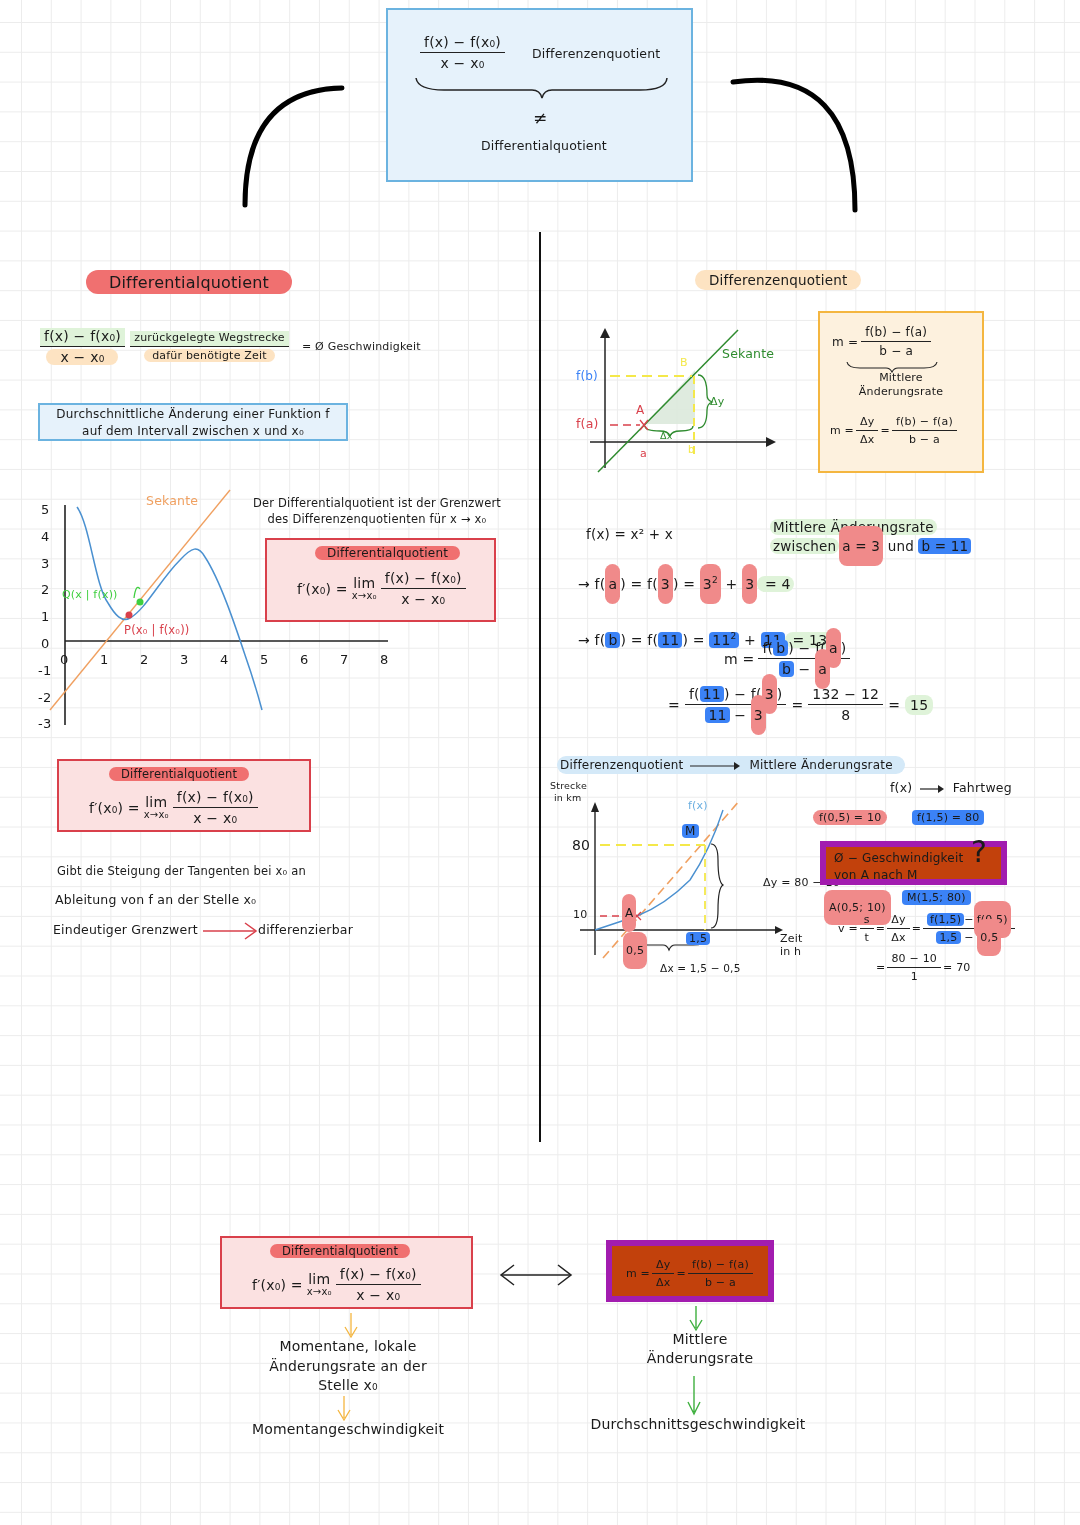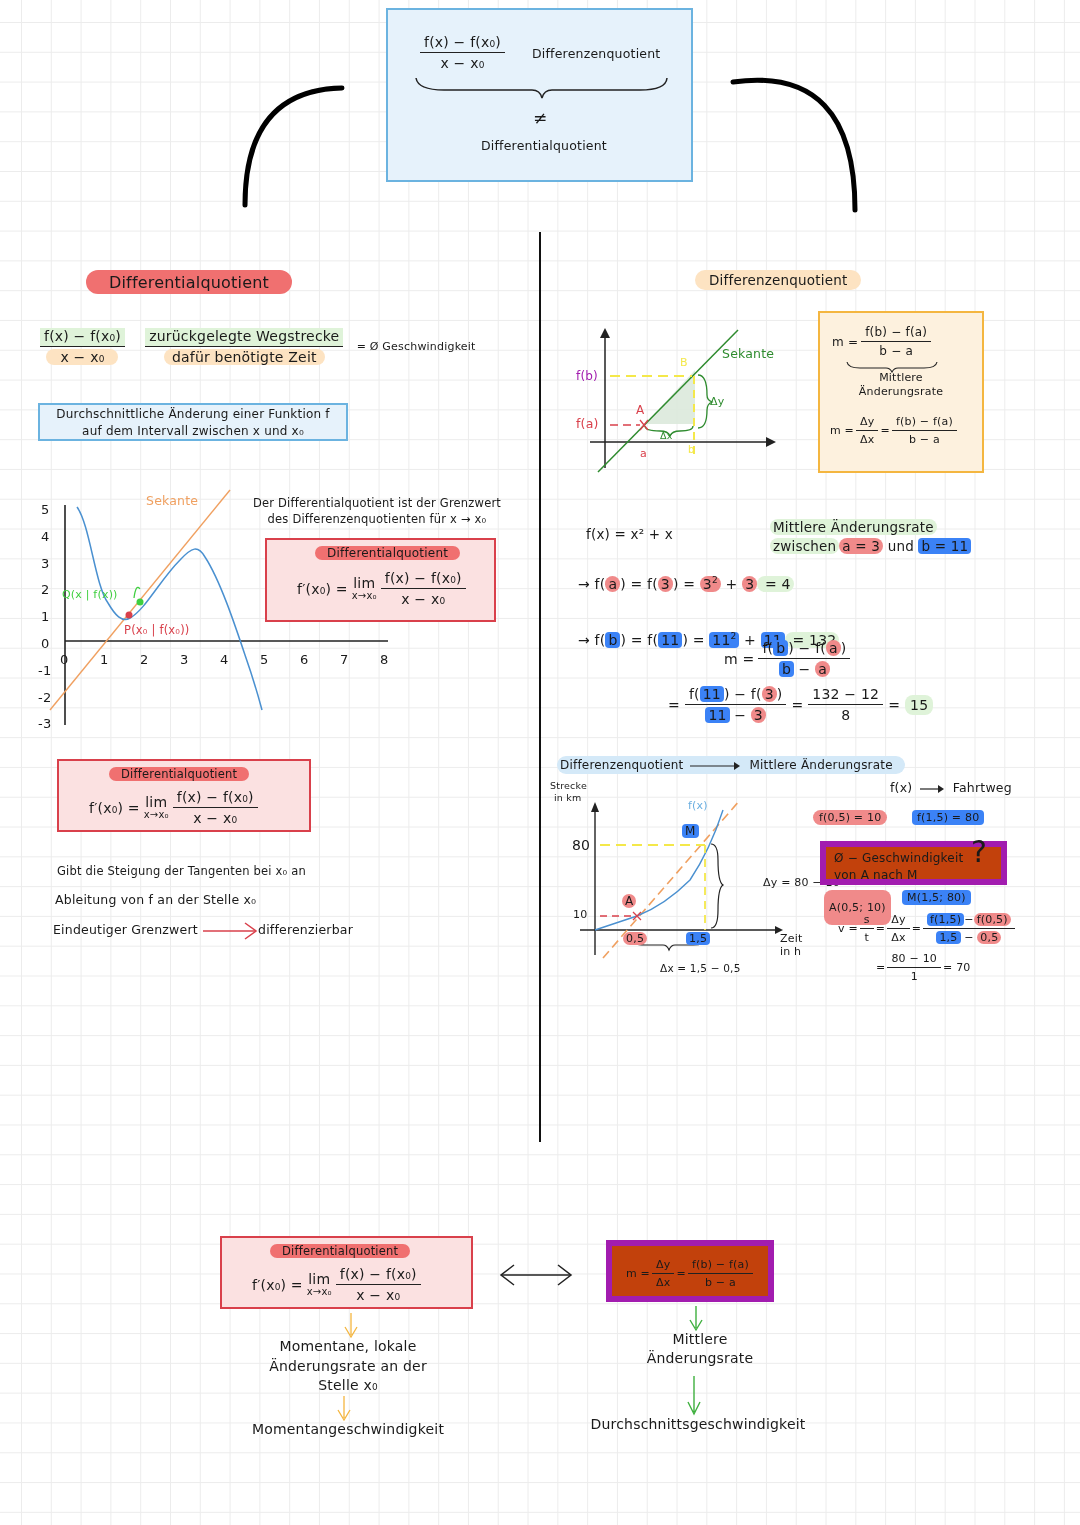--- a/index.html
+++ b/index.html
@@ -15,21 +15,21 @@
     font-family: "DejaVu Sans", sans-serif;
     color: #1a1a1a;
     overflow: hidden;
   }
   .abs { position: absolute; }
   .hw { font-family: "DejaVu Sans", sans-serif; letter-spacing: 0.2px; }
   .frac { display: inline-flex; flex-direction: column; align-items: center; vertical-align: middle; }
   .frac .num { padding: 0 4px 2px; border-bottom: 1.3px solid #222; white-space: nowrap; }
   .frac .den { padding: 2px 4px 0; white-space: nowrap; }
   .pill { border-radius: 12px; padding: 1px 14px; display: inline-block; }
-  .hl-red { background: #f08a8a; border-radius: 8px; padding: 0 3px; }
+  .hl-red { background: #f08a8a; border-radius: 8px; padding: 12px 3px; }
   .hl-yel { background: #3b82f6; border-radius: 4px; padding: 0 3px; }
   .hl-grn { background: #dff3d9; border-radius: 8px; padding: 0 3px; }
   .hl-org { background: #fde3c2; border-radius: 8px; padding: 0 3px; }
   .lim { display: inline-flex; flex-direction: column; align-items: center; vertical-align: middle; line-height: 1; }
   .lim .sub { font-size: 10px; margin-top: 1px; }
   svg { overflow: visible; }
   .box-red { background: #fbe1e1; border: 2px solid #d9404b; }
   .box-blue { background: #e6f2fb; border: 2px solid #6bb3e0; }
   .box-orange { background: #fdf1de; border: 2px solid #f4b640; }
   .box-green { background: #c2410c; border: 6px solid #a21caf; }
@@ -62,21 +62,21 @@
 
 <div class="abs hw pill" style="left:86px;top:270px;width:206px;height:24px;background:#f07070;border-radius:14px;text-align:center;font-size:16px;line-height:23px;">
   <span>Differentialquotient</span>
 </div>
 
 <div class="abs hw" style="left:40px;top:328px;">
   <div class="frac" style="font-size:14px;">
     <span class="num hl-grn" style="border-radius:0;border-bottom:1.3px solid #222;">f(x) − f(x₀)</span>
     <span class="den"><span class="hl-org" style="padding:0 14px;">x − x₀</span></span>
   </div>
-  <div class="frac" style="font-size:14px;margin-left:15px;">
+  <div class="frac" style="font-size:11px;margin-left:0;">
     <span class="num hl-grn" style="border-radius:0;border-bottom:1.3px solid #222;">zurückgelegte Wegstrecke</span>
     <span class="den"><span class="hl-org" style="padding:0 8px;">dafür benötigte Zeit</span></span>
   </div>
   <span style="font-size:11px;margin-left:8px;vertical-align:middle;">= Ø Geschwindigkeit</span>
 </div>
 
 <div class="abs box-blue hw center" style="left:38px;top:403px;width:310px;height:38px;font-size:12px;line-height:17px;padding-top:1px;">
   <div>Durchschnittliche Änderung einer Funktion f</div>
   <div>auf dem Intervall zwischen x und x₀</div>
 </div>
@@ -183,21 +183,21 @@
   <path d="M196 117 L206 122 L196 127 Z" fill="#222"></path>
   <line x1="28" y1="152" x2="168" y2="10" stroke="#2e8b2e" stroke-width="1.5"></line>
   <line x1="40" y1="56" x2="122" y2="56" stroke="#f4e84a" stroke-width="2" stroke-dasharray="10 6"></line>
   <line x1="40" y1="105" x2="70" y2="105" stroke="#d9404b" stroke-width="1.5" stroke-dasharray="8 5"></line>
   <line x1="124" y1="56" x2="124" y2="135" stroke="#f4e84a" stroke-width="2" stroke-dasharray="8 6"></line>
   <path d="M128 55 Q137 55 137 75 Q137 80 142 82 Q137 84 137 90 Q137 108 128 108" stroke="#2e8b2e" stroke-width="1.3" fill="none"></path>
   <path d="M75 106 Q75 111 90 111 Q98 111 100 116 Q102 111 110 111 Q123 111 123 106" stroke="#2e8b2e" stroke-width="1.3" fill="none"></path>
   <path d="M70 100 L78 110 M78 100 L70 110" stroke="#d9404b" stroke-width="1.3"></path>
 </svg>
 <span class="abs hw" style="left:722px;top:346px;font-size:12.5px;color:#2e8b2e;">Sekante</span>
-<span class="abs hw" style="left:576px;top:369px;font-size:12px;color:#a21caf;">f(b)</span>
+<span class="abs hw" style="left:576px;top:369px;font-size:12px;color:#3b82f6;">f(b)</span>
 <span class="abs hw" style="left:576px;top:416px;font-size:12.5px;color:#d9404b;">f(a)</span>
 <span class="abs hw" style="left:636px;top:403px;font-size:12px;color:#d9404b;">A</span>
 <span class="abs hw" style="left:680px;top:356px;font-size:11px;color:#f4e84a;">B</span>
 <span class="abs hw" style="left:710px;top:395px;font-size:11px;color:#2e8b2e;">Δy</span>
 <span class="abs hw" style="left:660px;top:430px;font-size:9.5px;color:#2e8b2e;">Δx</span>
 <span class="abs hw" style="left:640px;top:447px;font-size:11px;color:#d9404b;">a</span>
 <span class="abs hw" style="left:688px;top:444px;font-size:10px;color:#f4e84a;">b</span>
 
 <div class="abs box-orange hw" style="left:818px;top:311px;width:166px;height:162px;">
   <div class="abs" style="left:12px;top:12px;font-size:12px;display:flex;align-items:center;gap:3px;">

